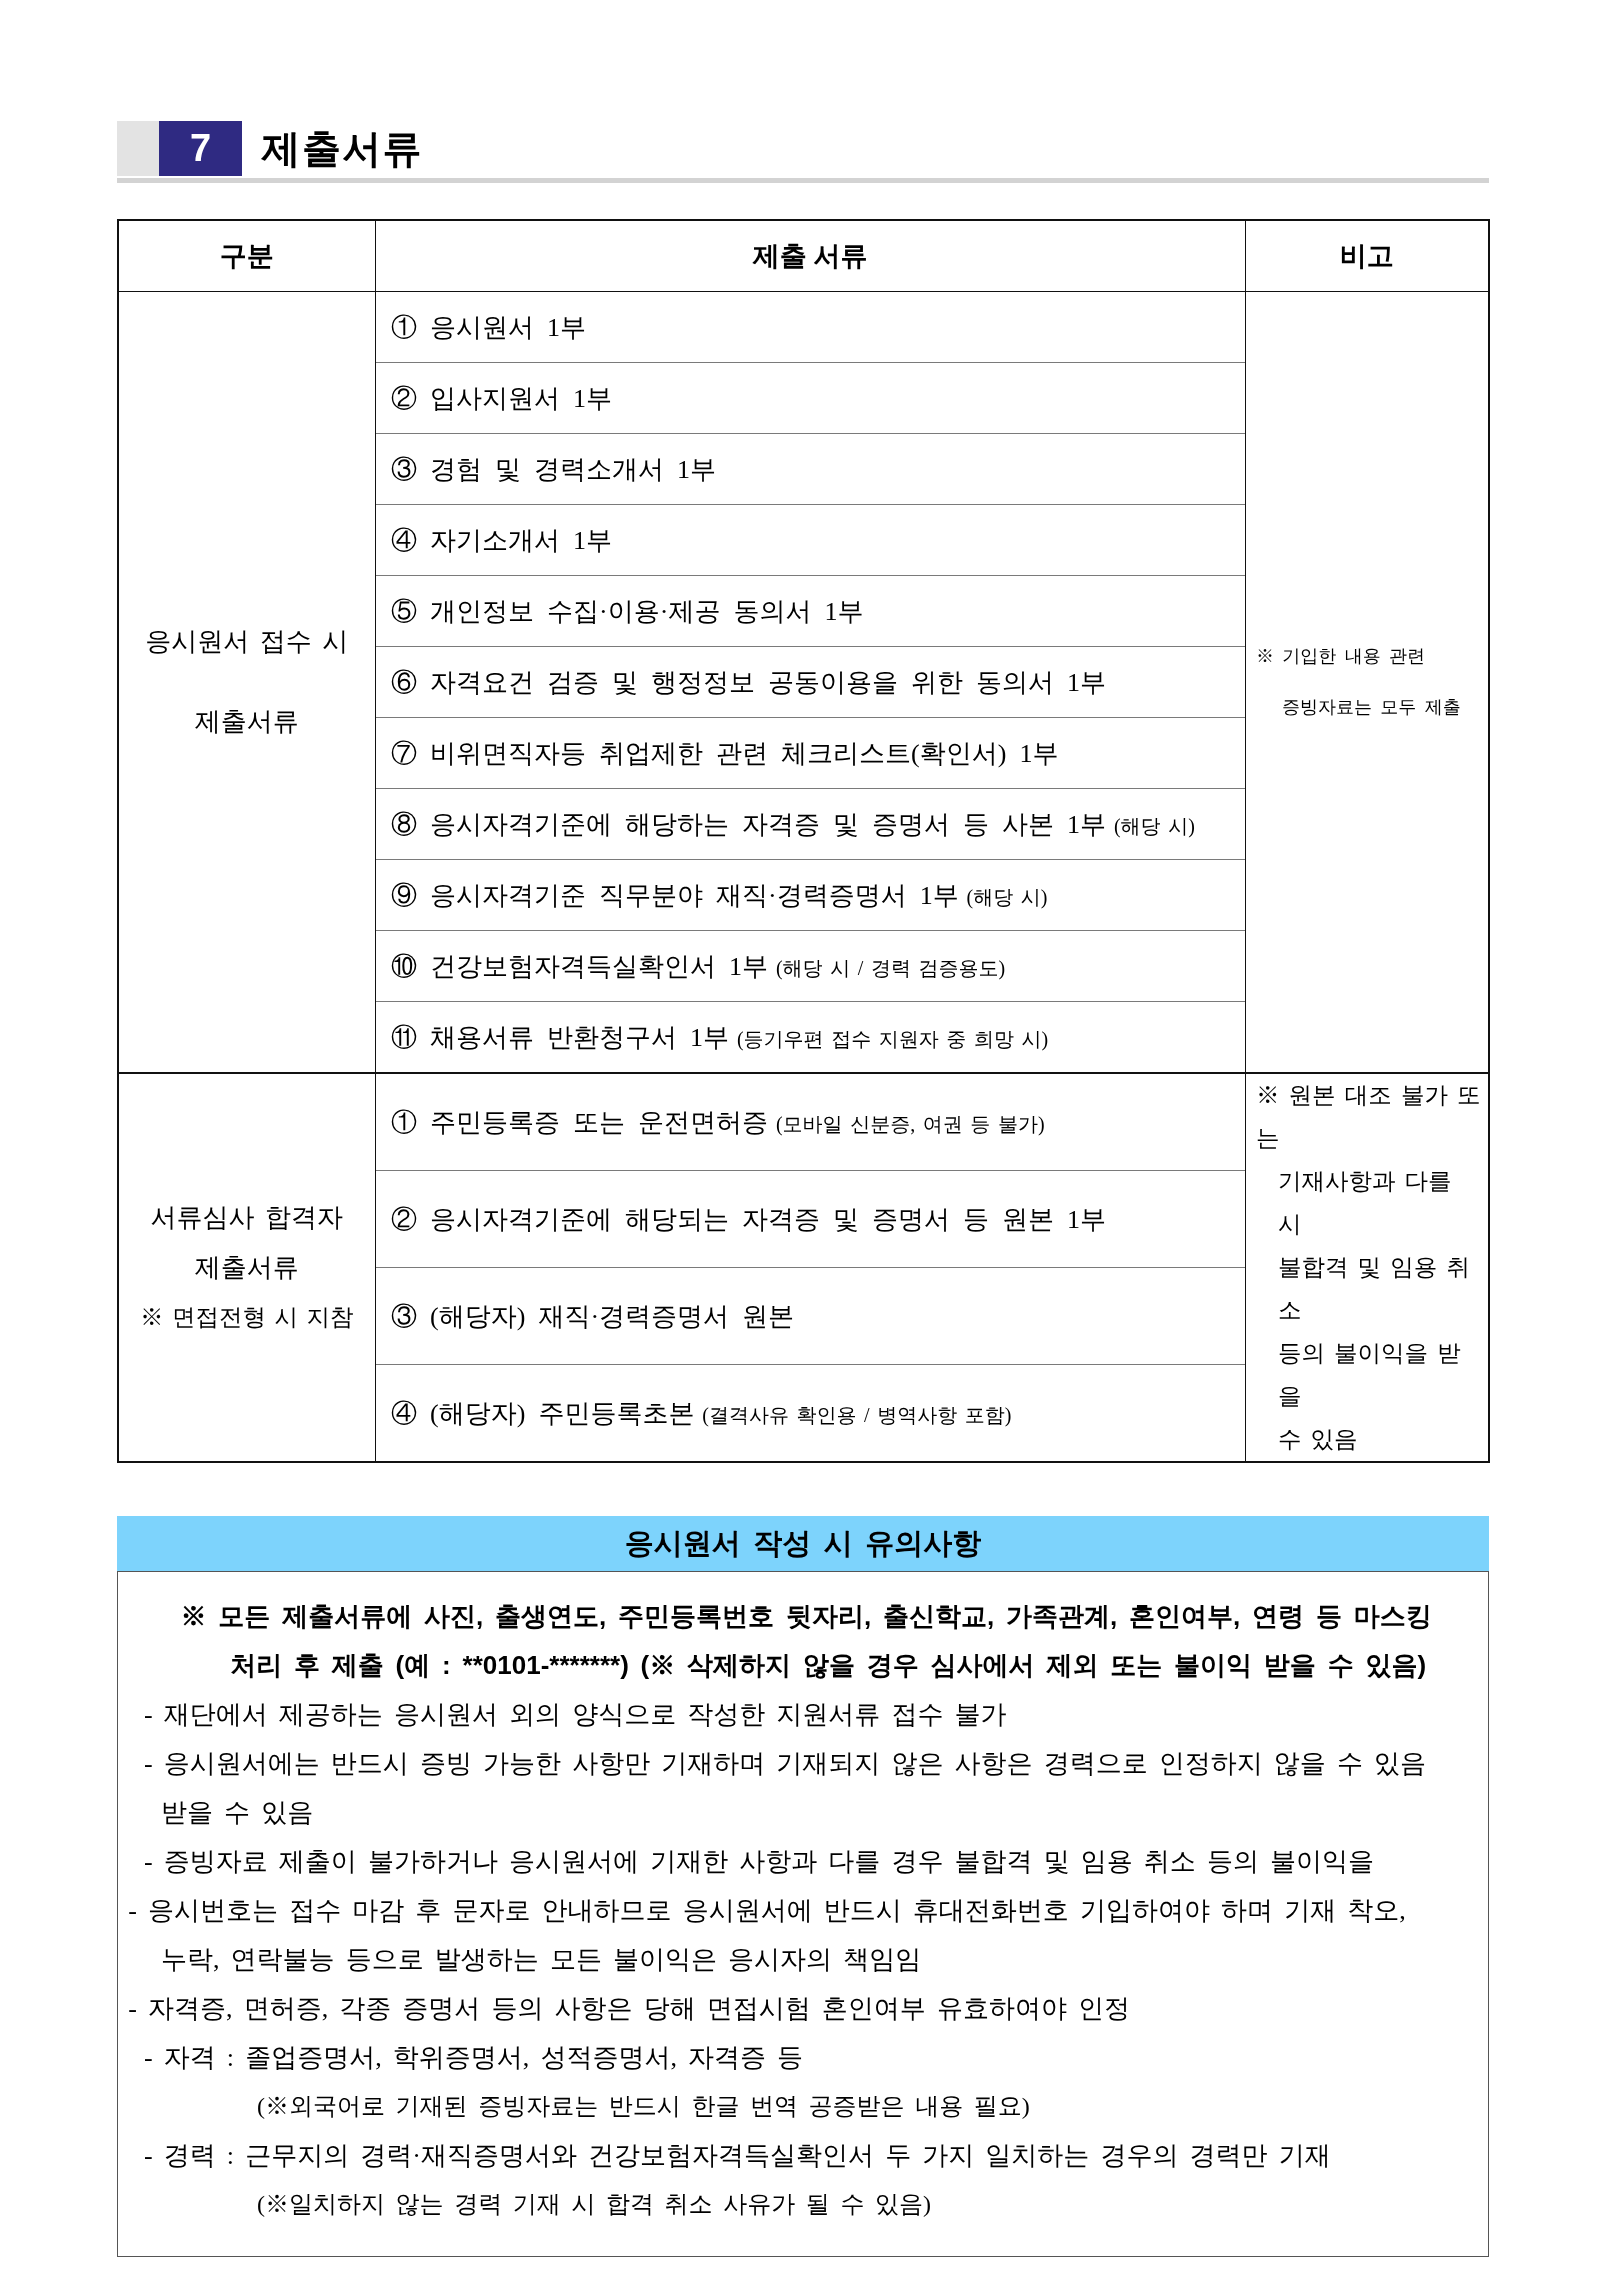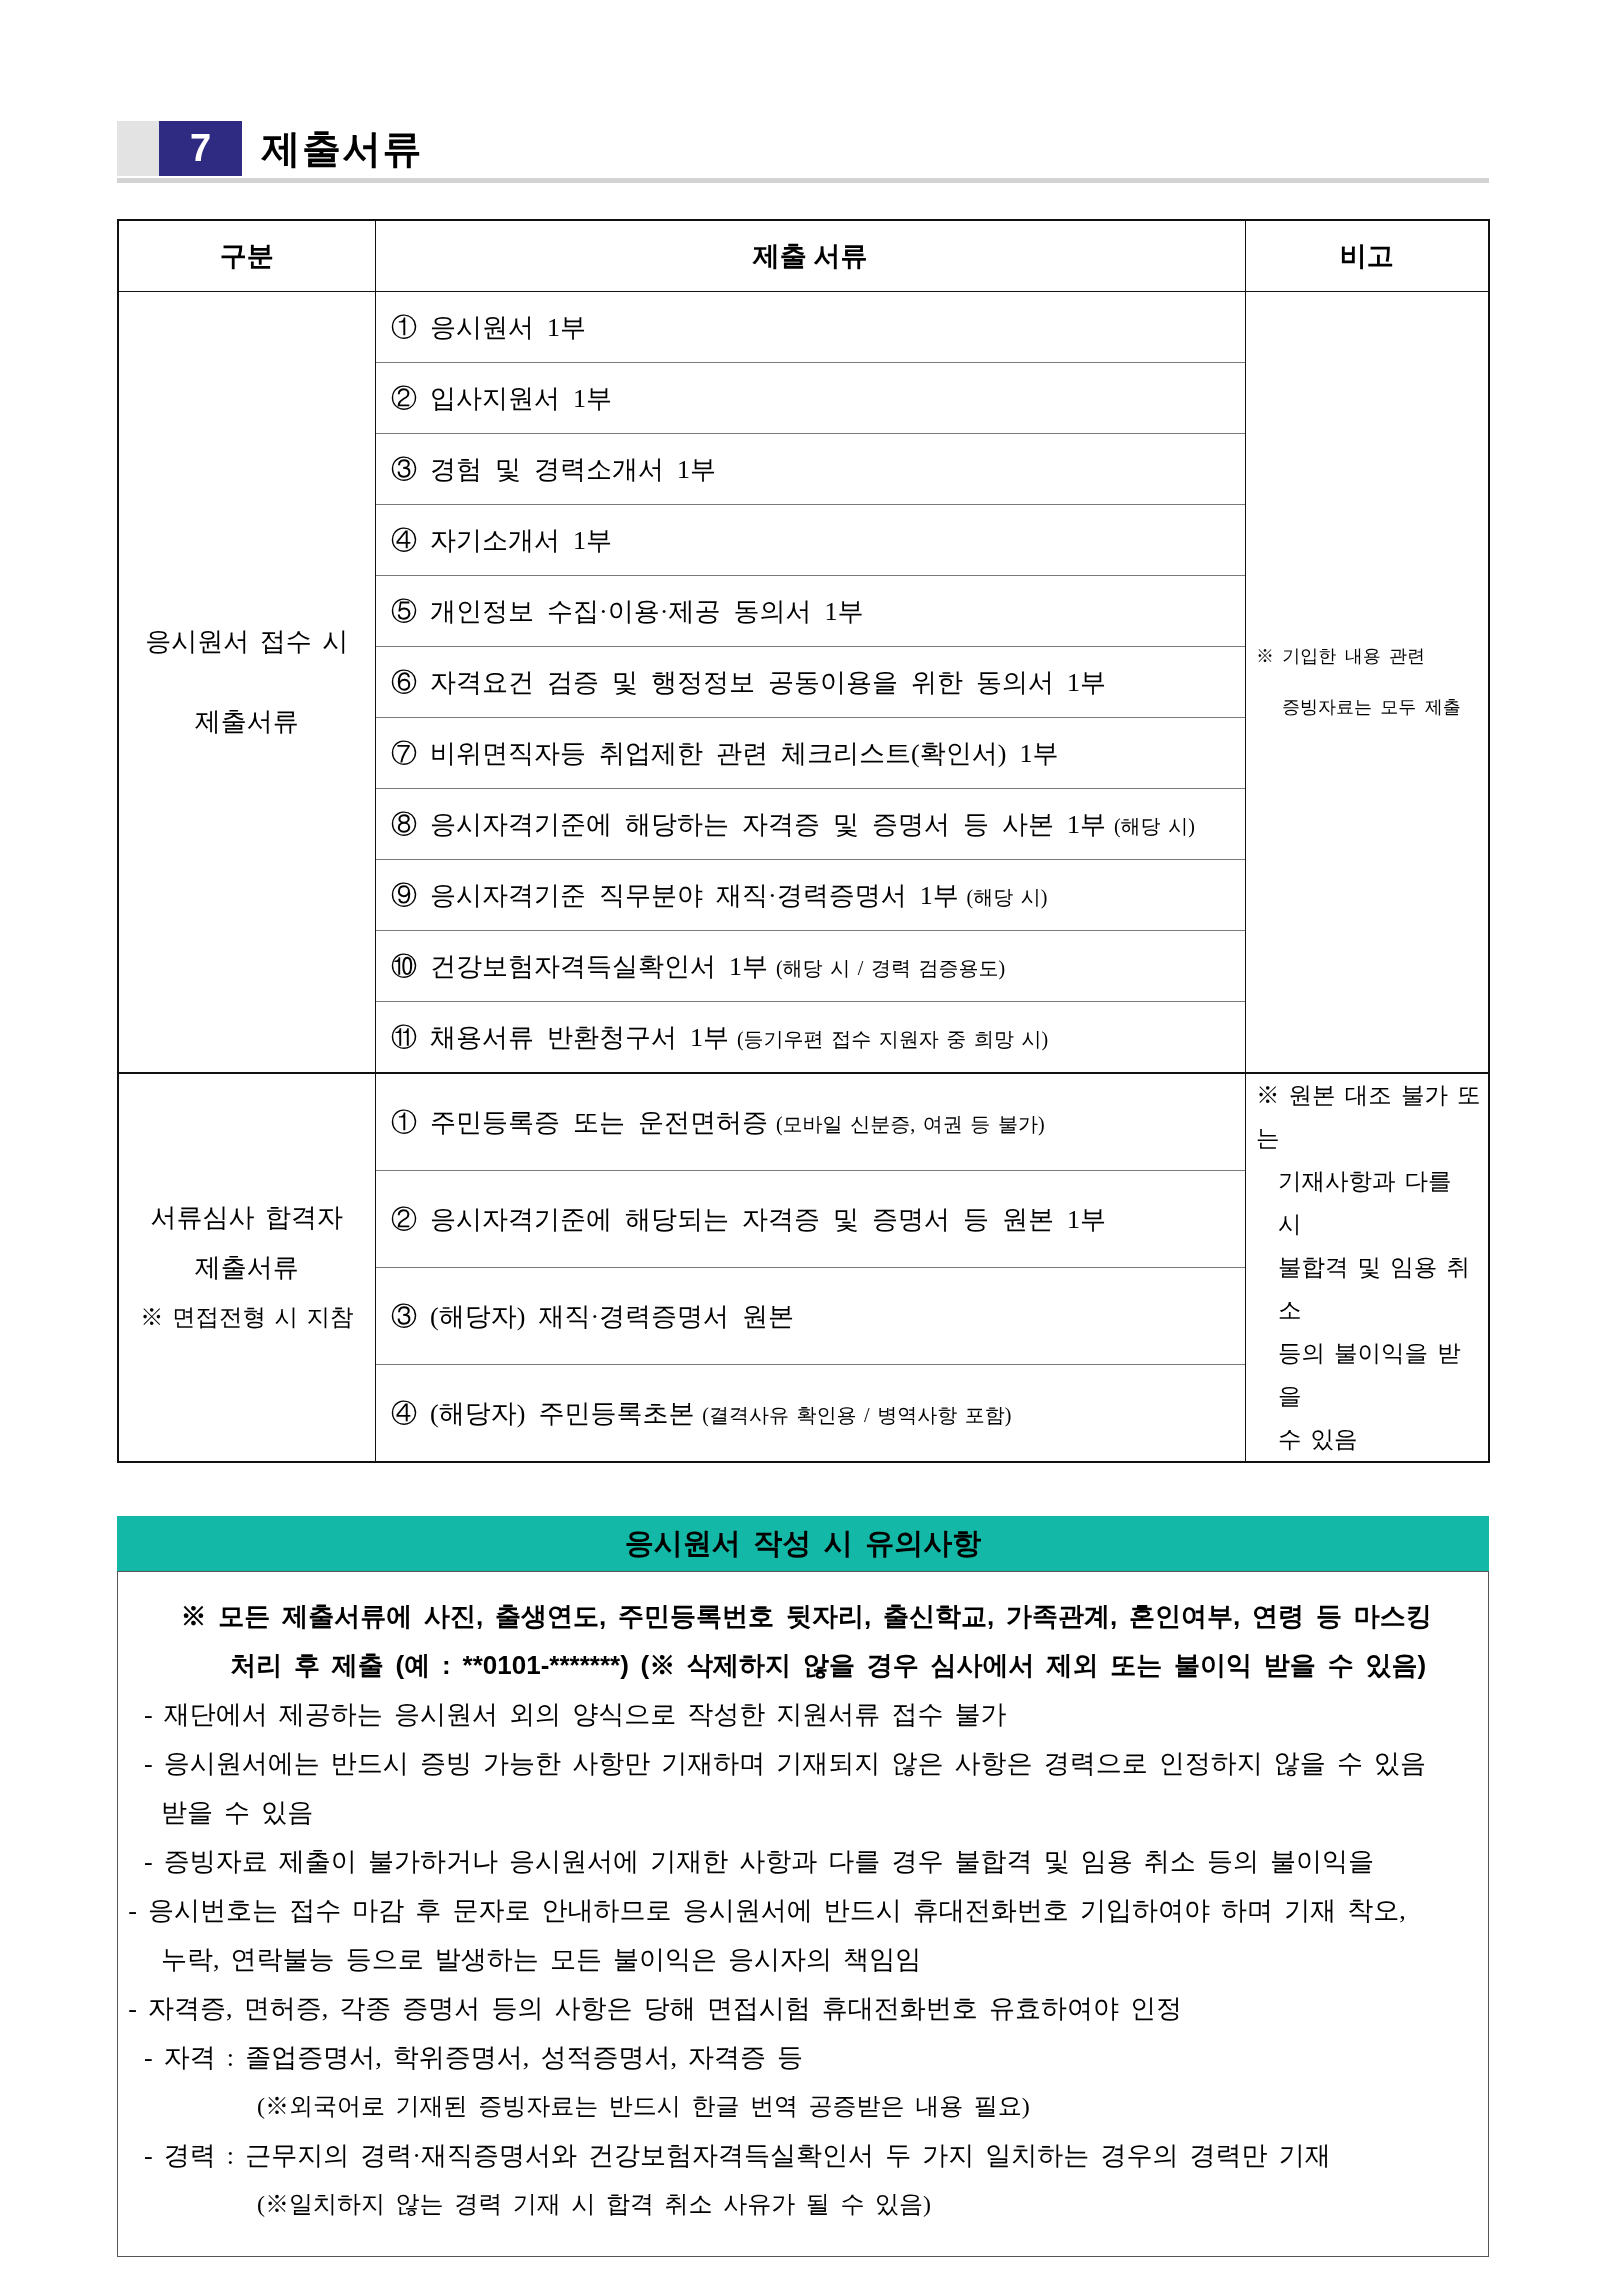--- a/index.html
+++ b/index.html
@@ -30,21 +30,21 @@
   .cat-line{line-height:1.25;}
   .cat-gap{margin-top:47px;}
   .cat-gap-sm{margin-top:17px;}
   .cat-note{font-size:23.5px;margin-top:17px;word-spacing:2.6px;}
   .r1-line{font-size:18px;line-height:51px;word-spacing:3.9px;}
   .r1-cont{padding-left:26px;}
   .r2-line{font-size:23.5px;line-height:43px;word-spacing:3.3px;}
   .r2-cont{padding-left:22px;}
 
   
-  .notice-title{margin-top:53px;height:55px;background:#14b8a6;display:flex;align-items:center;justify-content:center;
+  .notice-title{margin-top:53px;height:55px;background:#7dd3fc;display:flex;align-items:center;justify-content:center;
                 font-size:29px;font-weight:bold;word-spacing:5.2px;}
   .notice-body{border:1.3px solid #555;padding:19.6px 11.7px 27px 9px;}
   .note-line{font-size:26px;line-height:49px;word-spacing:4.6px;}
   .sans{font-family:"Liberation Sans",sans-serif;text-align:center;}
   .b{font-weight:bold;}
   .u{text-decoration:underline;text-underline-offset:5.2px;}
   .star{padding-left:9px;}
   .star-cont{padding-left:53px;}
   .dash{padding-left:17px;}
   .dash-flush{padding-left:1.3px;}
@@ -148,21 +148,21 @@
   <div class="notice-title">응시원서 작성 시 유의사항</div>
   <div class="notice-body">
     <div class="note-line sans b star">※ 모든 제출서류에 사진, 출생연도, 주민등록번호 뒷자리, 출신학교, 가족관계, 혼인여부, 연령 등 마스킹</div>
     <div class="note-line sans b star-cont">처리 후 제출 (예 : **0101-*******) (※ 삭제하지 않을 경우 심사에서 제외 또는 불이익 받을 수 있음)</div>
     <div class="note-line dash">- 재단에서 제공하는 응시원서 외의 양식으로 작성한 지원서류 접수 불가</div>
     <div class="note-line dash">- 응시원서에는 반드시 증빙 가능한 사항만 기재하며 기재되지 않은 사항은 경력으로 인정하지 않을 수 있음</div>
     <div class="note-line cont">받을 수 있음</div>
     <div class="note-line dash">- 증빙자료 제출이 불가하거나 응시원서에 기재한 사항과 다를 경우 불합격 및 임용 취소 등의 불이익을</div>
     <div class="note-line dash-flush">- 응시번호는 접수 마감 후 문자로 안내하므로 응시원서에 반드시 휴대전화번호 기입하여야 하며 기재 착오,</div>
     <div class="note-line cont">누락, 연락불능 등으로 발생하는 모든 불이익은 응시자의 책임임</div>
-    <div class="note-line dash-flush">- 자격증, 면허증, 각종 증명서 등의 사항은 당해 면접시험 휴대전화번호 유효하여야 인정</div>
+    <div class="note-line dash-flush">- 자격증, 면허증, 각종 증명서 등의 사항은 당해 면접시험 혼인여부 유효하여야 인정</div>
     <div class="note-line dash">- 자격 : 졸업증명서, 학위증명서, 성적증명서, 자격증 등</div>
     <div class="note-line paren">(※외국어로 기재된 증빙자료는 반드시 한글 번역 공증받은 내용 필요)</div>
     <div class="note-line dash">- 경력 : 근무지의 경력·재직증명서와 건강보험자격득실확인서 두 가지 일치하는 경우의 경력만 기재</div>
     <div class="note-line paren">(※일치하지 않는 경력 기재 시 합격 취소 사유가 될 수 있음)</div>
   </div>
 
 </div>
 
 
 </body></html>

